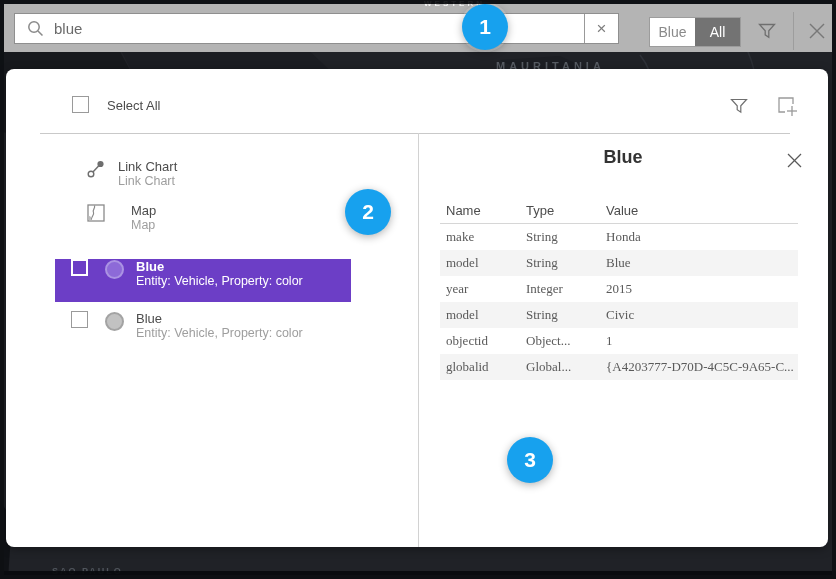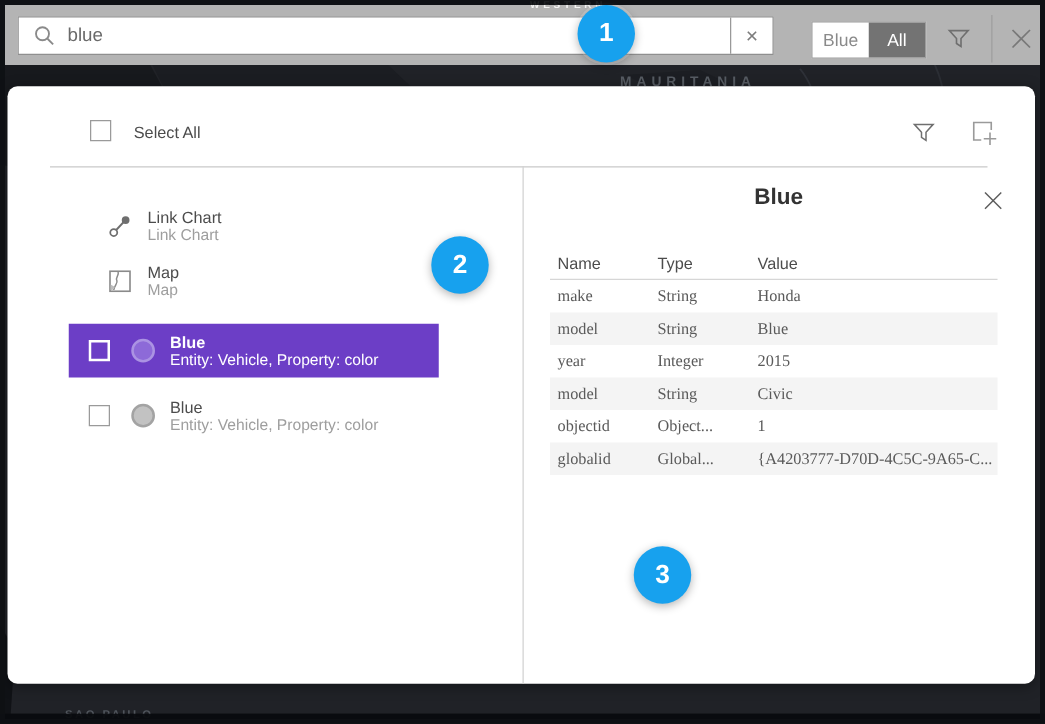--- a/index.html
+++ b/index.html
@@ -38,22 +38,22 @@
            border-radius:8px; z-index:5; box-shadow:0 2px 10px rgba(0,0,0,.35); }
   .checkbox { width:17px; height:17px; border:1px solid #9a9a9a; background:#fff; cursor:pointer; }
   .selall-label { position:absolute; left:101px; top:29px; font-size:13px; color:#4c4c4c; }
   .selall-box { position:absolute; left:66px; top:27px; }
   .ph-funnel { left:720px; top:24px; width:26px; height:26px; }
   .ph-add { left:768px; top:24px; width:26px; height:26px; }
   .hdivider { position:absolute; left:34px; top:64px; width:750px; height:1px; background:#c9c9c9; }
   .vdivider { position:absolute; left:412px; top:64px; width:1px; height:414px; background:#d2d2d2; }
 
   
-  .list-item { position:absolute; left:49px; width:296px; height:43px; display:flex; align-items:center; cursor:pointer; }
-  .li-1 { top:90px; } .li-2 { top:134px; } .li-3 { top:190px; } .li-4 { top:242px; }
+  .list-item { position:absolute; left:49px; width:296px; height:43px; display:flex; align-items:flex-start; cursor:pointer; }
+  .li-1 { top:90px; } .li-2 { top:134px;gap:13px; } .li-3 { top:190px; } .li-4 { top:242px; }
   .list-item.selected { background:#6c3ec6; }
   .li-check { margin-left:16px; }
   .list-item.selected .checkbox { border:2px solid #fff; background:transparent; }
   .li-icon { width:20px; height:20px; margin-left:16px; display:flex; align-items:center; justify-content:center; }
   .li-3 .li-icon, .li-4 .li-icon { margin-left:16px; }
   .li-1 .li-icon, .li-2 .li-icon { margin-left:31px; }
   .dotcircle { width:19px; height:19px; border-radius:50%; background:#c2c2c2; border:2px solid #a3a3a3; }
   .selected .dotcircle { background:#8d6ad8; border-color:#ab93e3; }
   .li-text { margin-left:12px; display:flex; flex-direction:column; line-height:15px; }
   .li-title { font-size:13px; color:#4c4c4c; }

